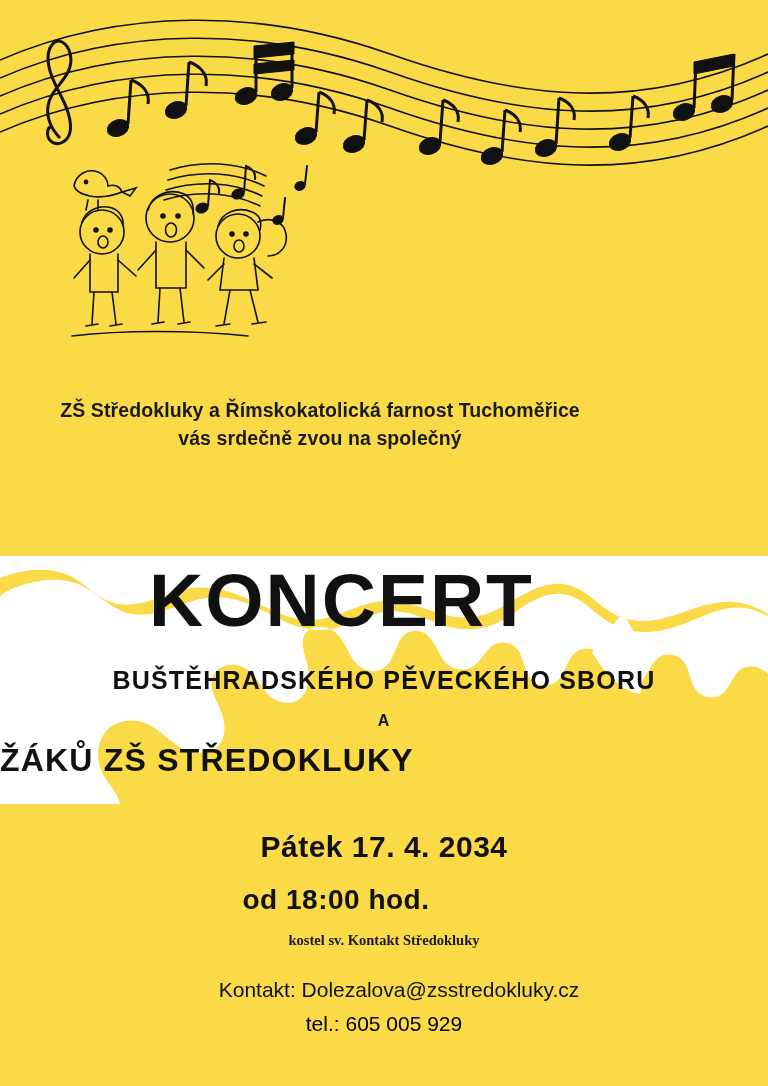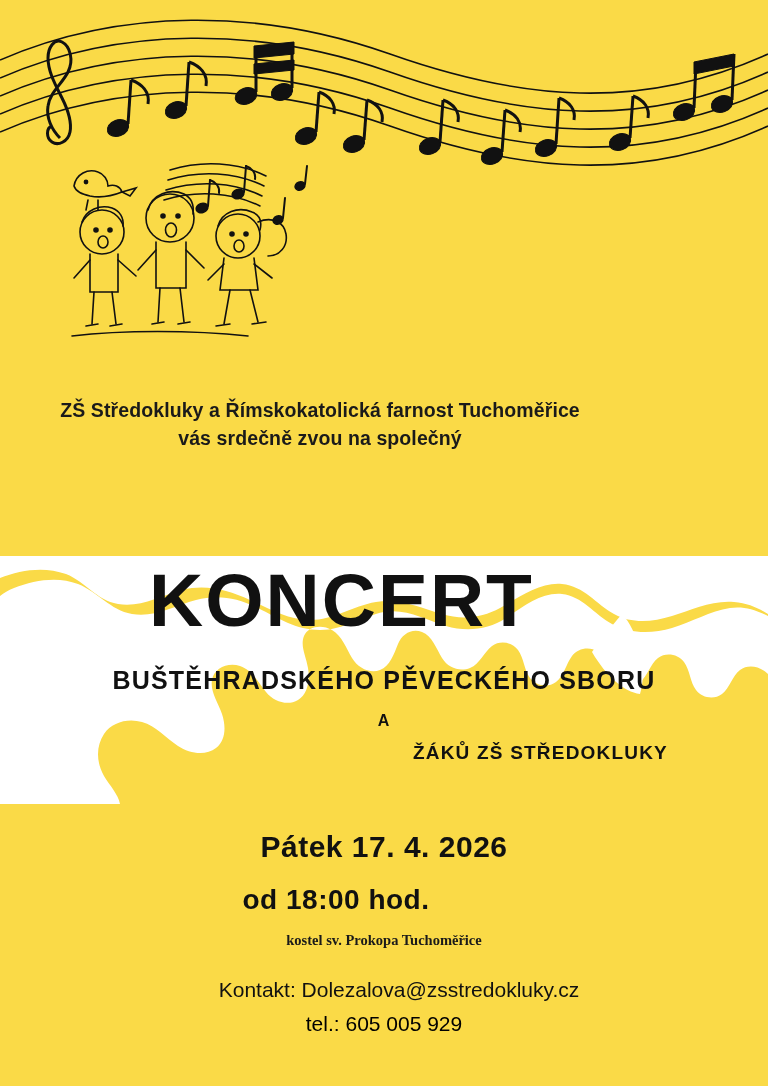--- a/index.html
+++ b/index.html
@@ -98,22 +98,22 @@
     font-size: 16px;
     font-weight: bold;
     color: #111111;
     letter-spacing: 1px;
   }
   .pupils {
     position: absolute;
     left: 0;
     top: 742px;
     width: 668px;
-    text-align: right;
-    font-size: 19px;
+    text-align: left;
+    font-size: 32px;
     font-weight: bold;
     color: #111111;
     letter-spacing: 1.2px;
   }
   .date {
     position: absolute;
     left: 0;
     top: 830px;
     width: 768px;
     text-align: center;
@@ -347,21 +347,21 @@
       <span>ZŠ Středokluky a Římskokatolická farnost Tuchoměřice</span>
       <span class="l2">vás srdečně zvou na společný</span>
     </div>
 
     <div class="title">KONCERT</div>
 
     <div class="choir">BUŠTĚHRADSKÉHO PĚVECKÉHO SBORU</div>
     <div class="conj">A</div>
     <div class="pupils">ŽÁKŮ ZŠ STŘEDOKLUKY</div>
 
-    <div class="date">Pátek 17. 4. 2026</div>
+    <div class="date">Pátek 17. 4. 2034</div>
     <div class="time">od 18:00 hod.</div>
-    <div class="venue">kostel sv. Prokopa Tuchoměřice</div>
+    <div class="venue">kostel sv. Kontakt Středokluky</div>
 
     <div class="contact">Kontakt: Dolezalova@zsstredokluky.cz</div>
     <div class="phone">tel.: 605 005 929</div>
   </div>
 
 </div>
 
 </body></html>

